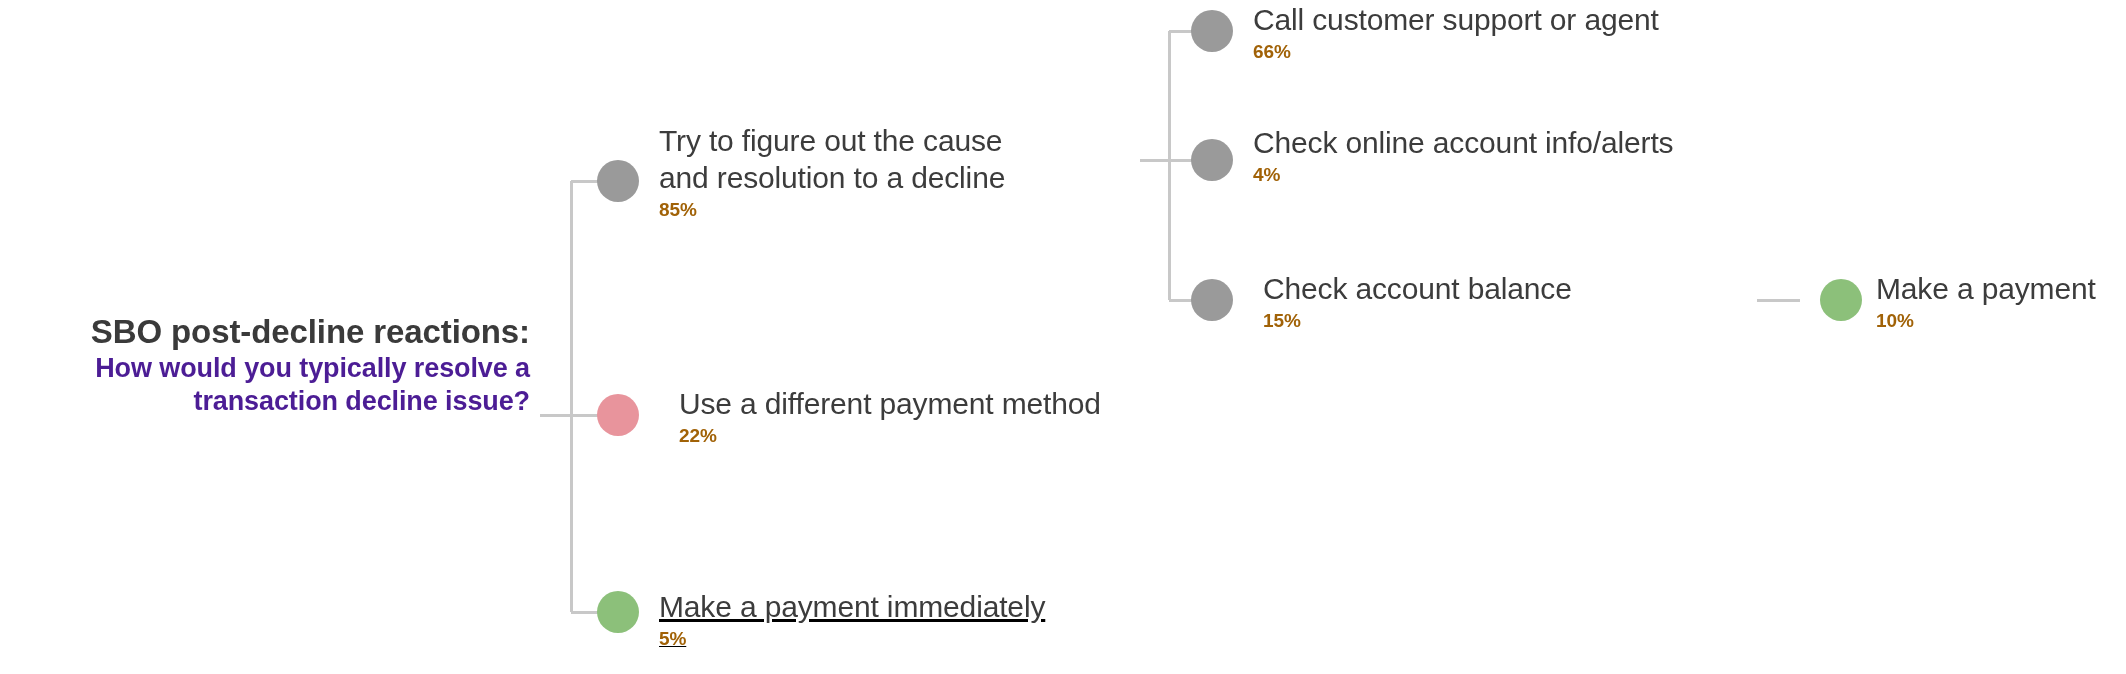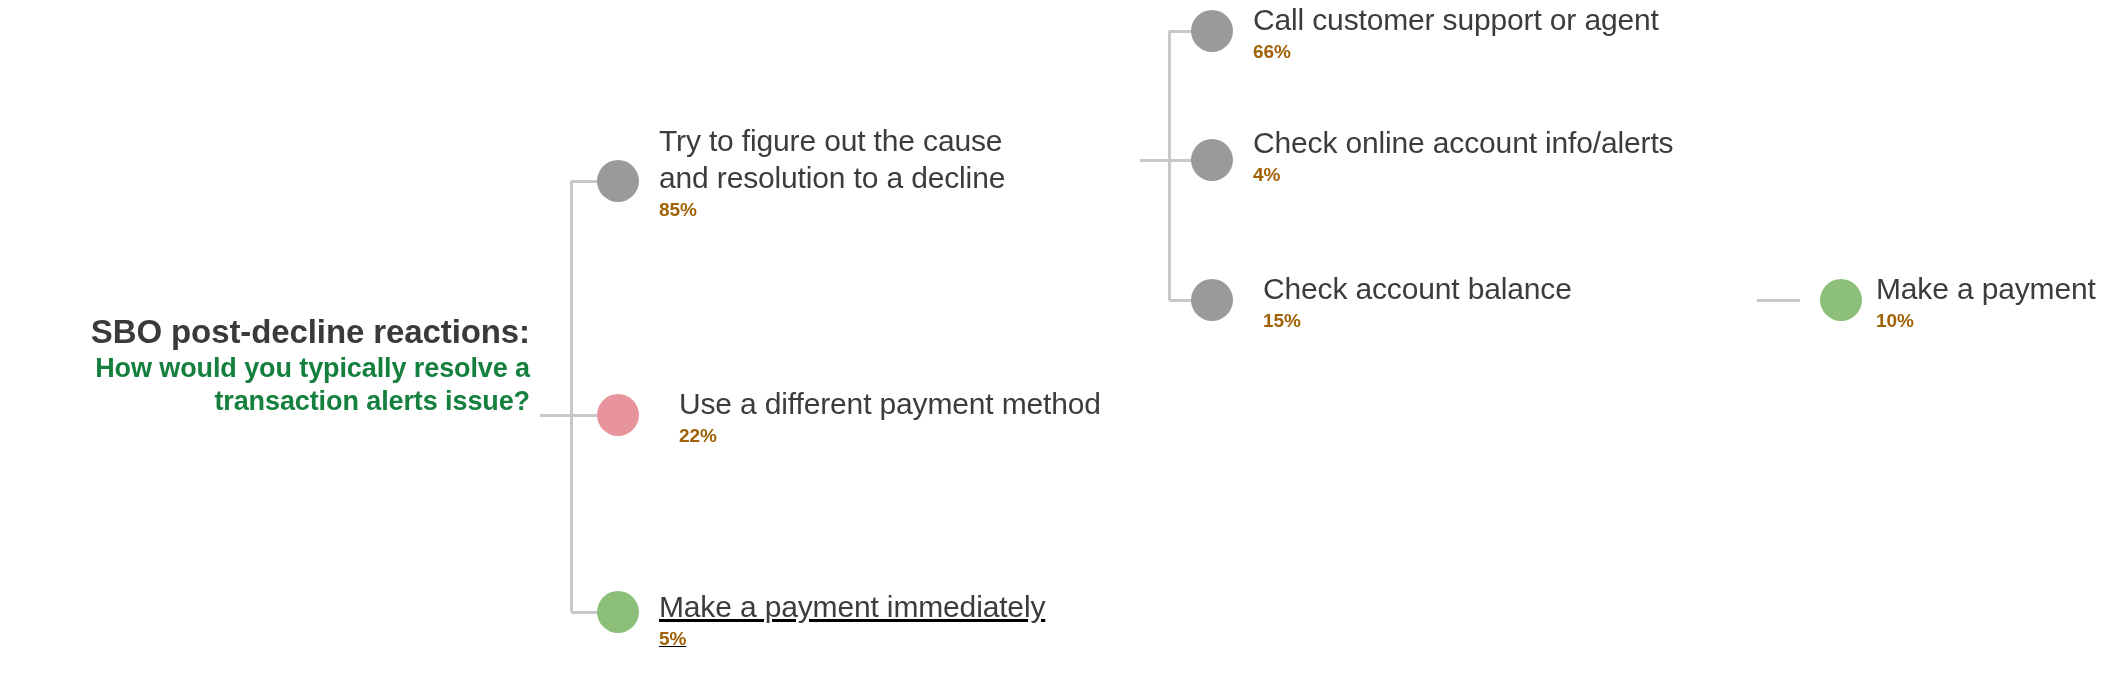--- a/index.html
+++ b/index.html
@@ -38,21 +38,21 @@
   }
   .root-title {
     font-size: 33px;
     font-weight: bold;
     color: #3a3a3a;
     letter-spacing: -0.1px;
   }
   .root-question {
     font-size: 27px;
     font-weight: bold;
-    color: #15803d;
+    color: #4c1d95;
     letter-spacing: -0.1px;
   }
 
   
   .node {
     position: absolute;
   }
   .dot {
     position: absolute;
     border-radius: 50%;
@@ -99,21 +99,21 @@
       <line x1="1169" y1="160" x2="1212" y2="160"></line>
       <line x1="1169" y1="300" x2="1212" y2="300"></line>
 
       <line x1="1757" y1="300" x2="1800" y2="300"></line>
     </g>
   </svg>
 
   <div class="root-block">
     <div class="root-title">SBO post-decline reactions:</div>
     <div class="root-question">How would you typically resolve a</div>
-    <div class="root-question">transaction alerts issue?</div>
+    <div class="root-question">transaction decline issue?</div>
   </div>
 
   <div class="node" style="left:0;top:0;width:100%;height:100%;pointer-events:none;">
     <div class="dot" style="left:597px;top:160px;width:42px;height:42px;background:#9a9a9a;"></div>
     <div class="node-text" style="left:659px;top:122px;width:470px;">
       <div class="node-label">Try to figure out the cause</div>
       <div class="node-label">and resolution to a decline</div>
       <div class="node-pct">85%</div>
     </div>
   </div>

